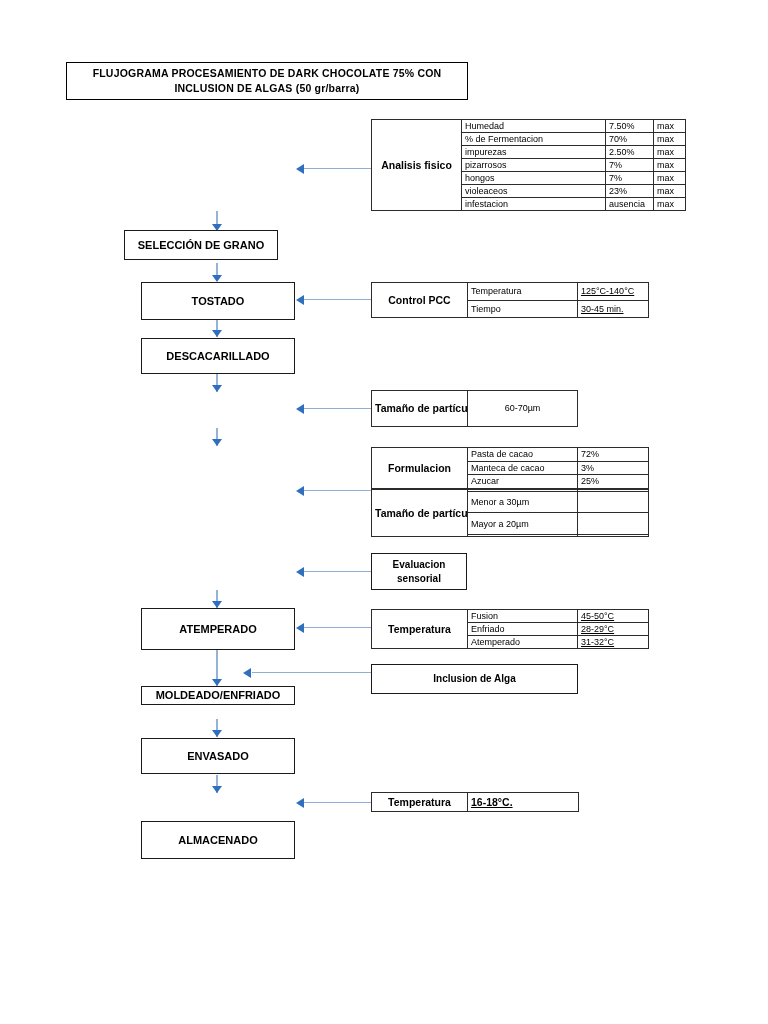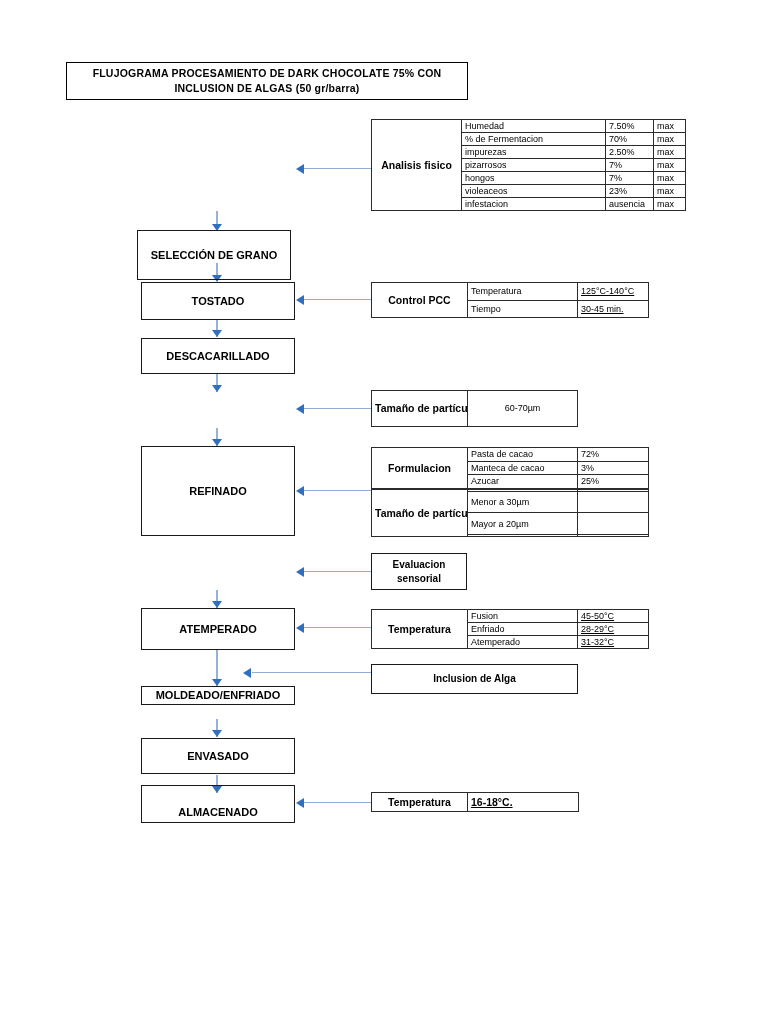--- a/index.html
+++ b/index.html
@@ -178,51 +178,48 @@
   <div class="hline" style="left:302px; top:627px; width:70px;"></div>
   <div class="arrow-left" style="left:296px; top:623px;"></div>
 
   <div class="hline" style="left:252px; top:672px; width:120px;"></div>
   <div class="arrow-left" style="left:243px; top:668px;"></div>
 
   <div class="hline" style="left:302px; top:802px; width:70px;"></div>
   <div class="arrow-left" style="left:296px; top:798px;"></div>
 
 
-  <div class="abs proc-box" style="left:137px; top:230px; width:154px; height:50px;">
+  <div class="abs proc-box" style="left:124px; top:230px; width:154px; height:30px;">
     <span>SELECCIÓN DE GRANO</span>
   </div>
 
   <div class="abs proc-box" style="left:141px; top:282px; width:154px; height:38px;">
     <span>TOSTADO</span>
   </div>
 
   <div class="abs proc-box" style="left:141px; top:338px; width:154px; height:36px;">
     <span>DESCACARILLADO</span>
   </div>
 
 
-  <div class="abs proc-box" style="left:141px; top:446px; width:154px; height:90px;">
-    <span>REFINADO</span>
-  </div>
 
 
   <div class="abs proc-box" style="left:141px; top:608px; width:154px; height:42px;">
     <span>ATEMPERADO</span>
   </div>
 
   <div class="abs proc-box" style="left:141px; top:686px; width:154px; height:19px;">
     <span>MOLDEADO/ENFRIADO</span>
   </div>
 
   <div class="abs proc-box" style="left:141px; top:738px; width:154px; height:36px;">
     <span>ENVASADO</span>
   </div>
 
-  <div class="abs proc-box" style="left:141px; top:785px; width:154px; height:38px;align-items:flex-end;">
+  <div class="abs proc-box" style="left:141px; top:821px; width:154px; height:38px;">
     <span>ALMACENADO</span>
   </div>
 
   <div class="tblwrap" style="left:371px; top:119px; width:314px; height:92px;">
     <table class="spec">
       <colgroup>
         <col style="width:90px">
           <col style="width:144px">
           <col style="width:48px">
           <col style="width:32px">

